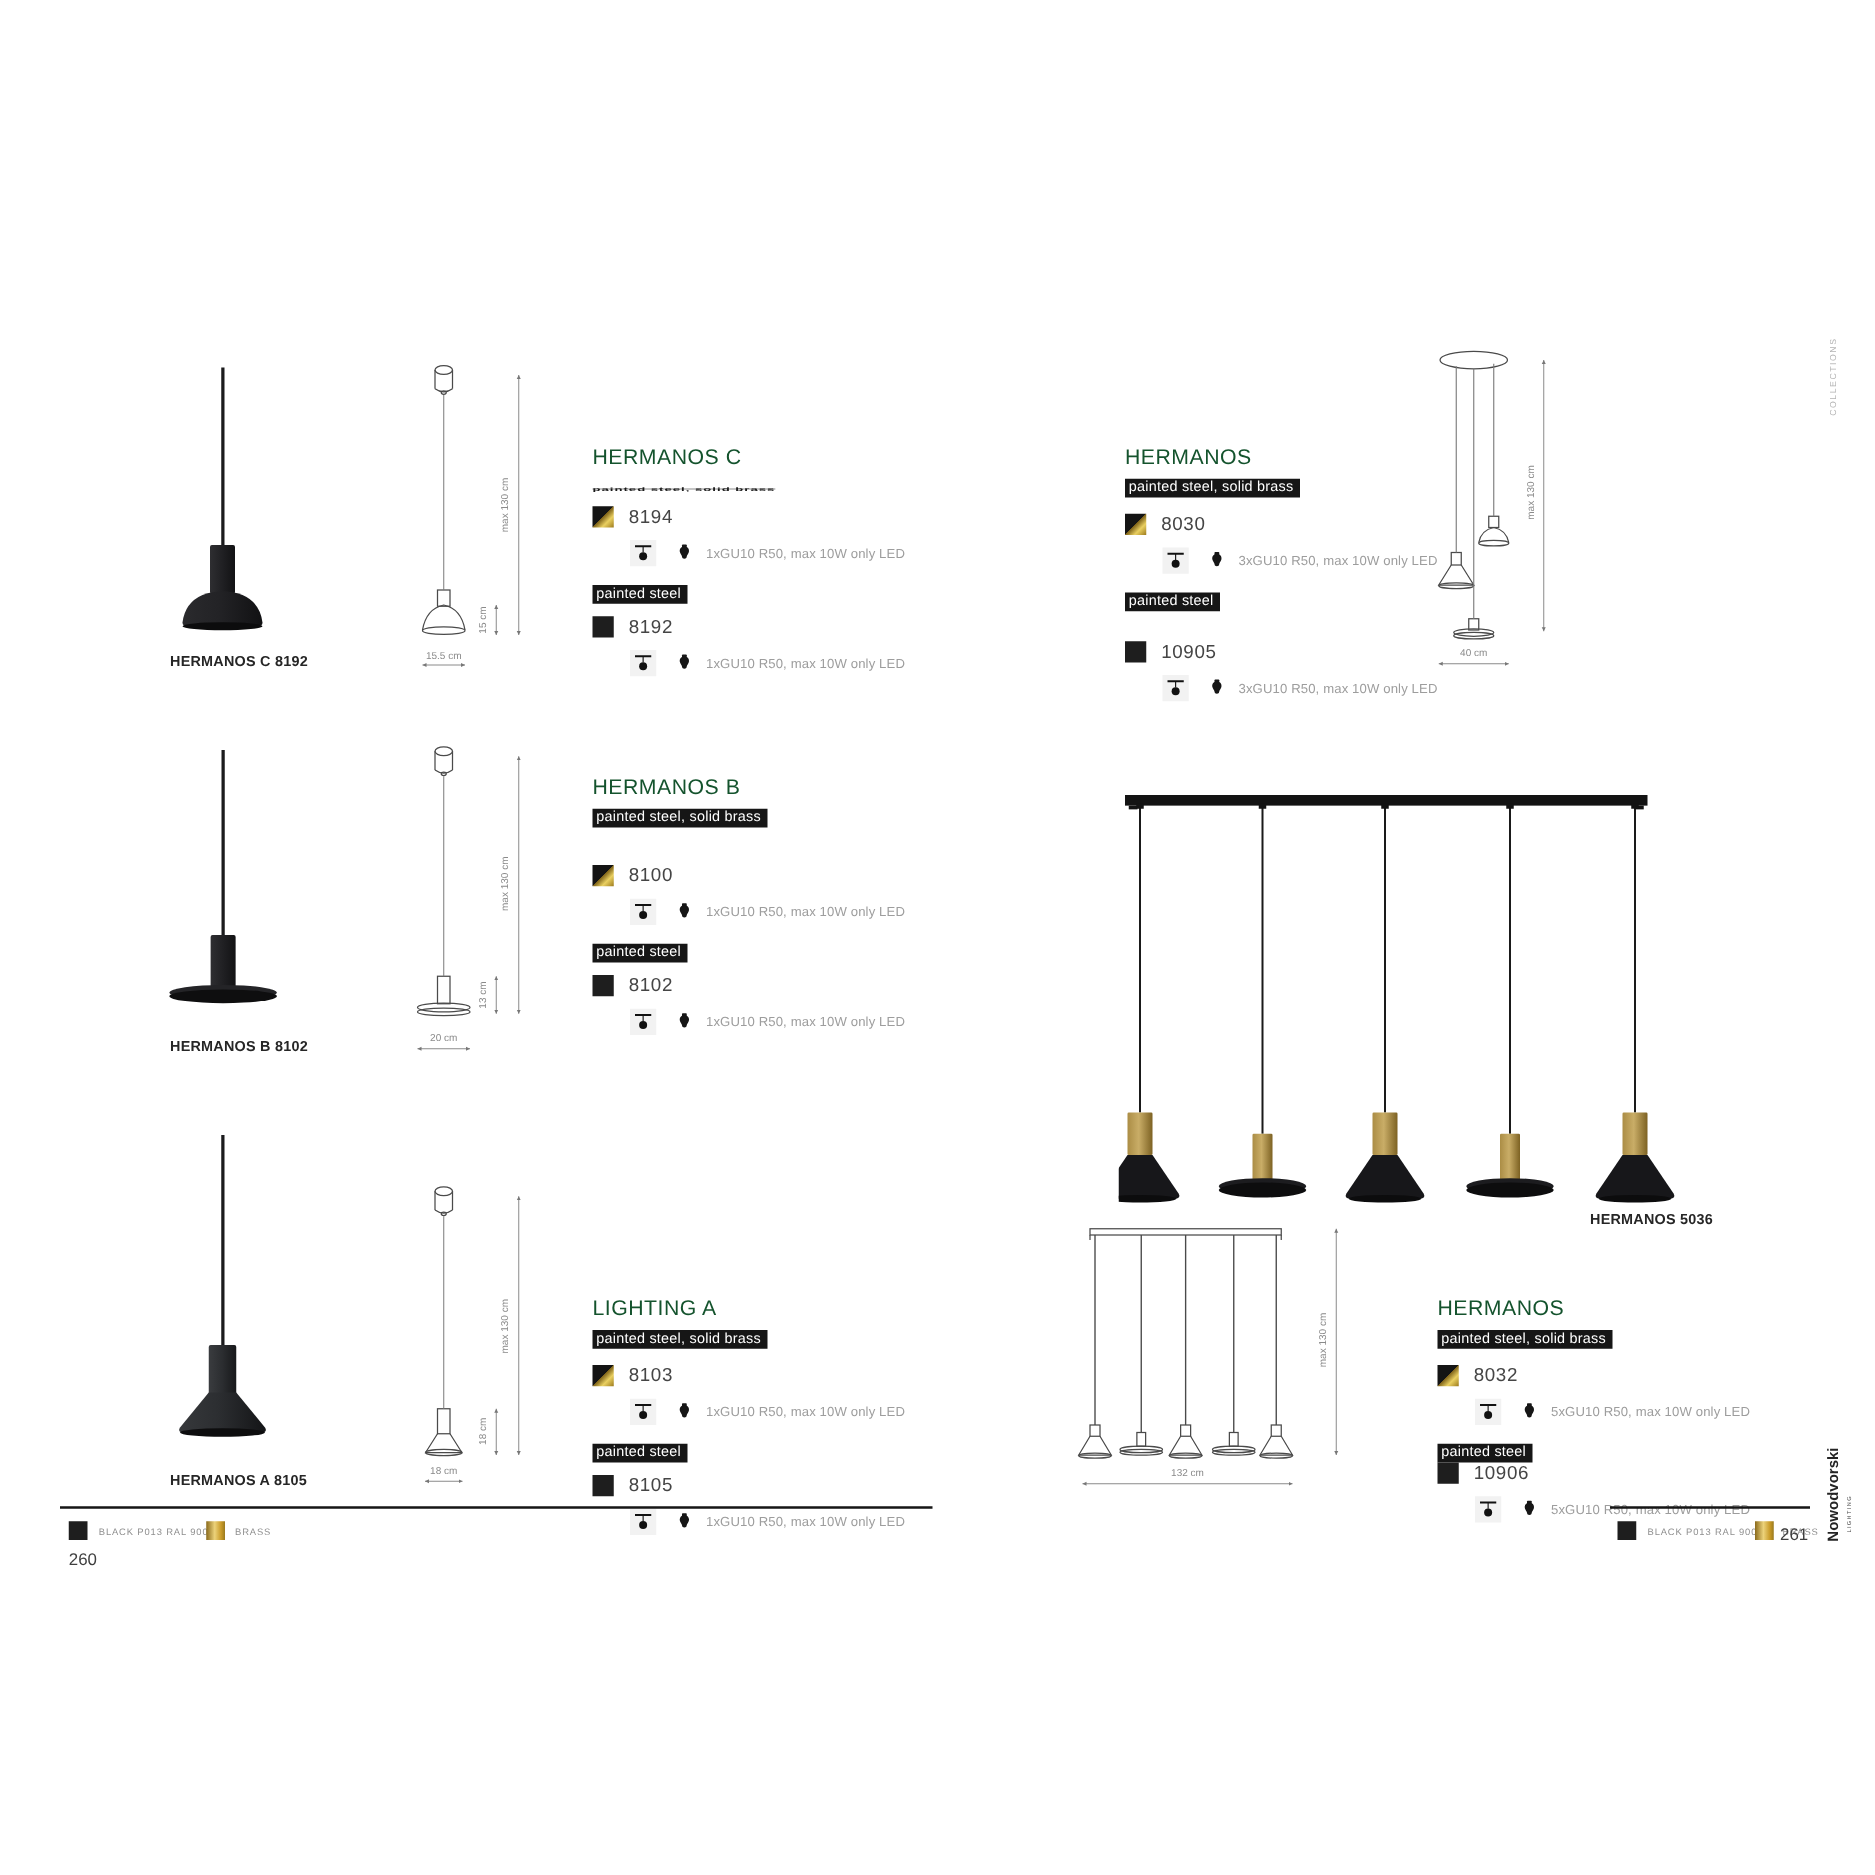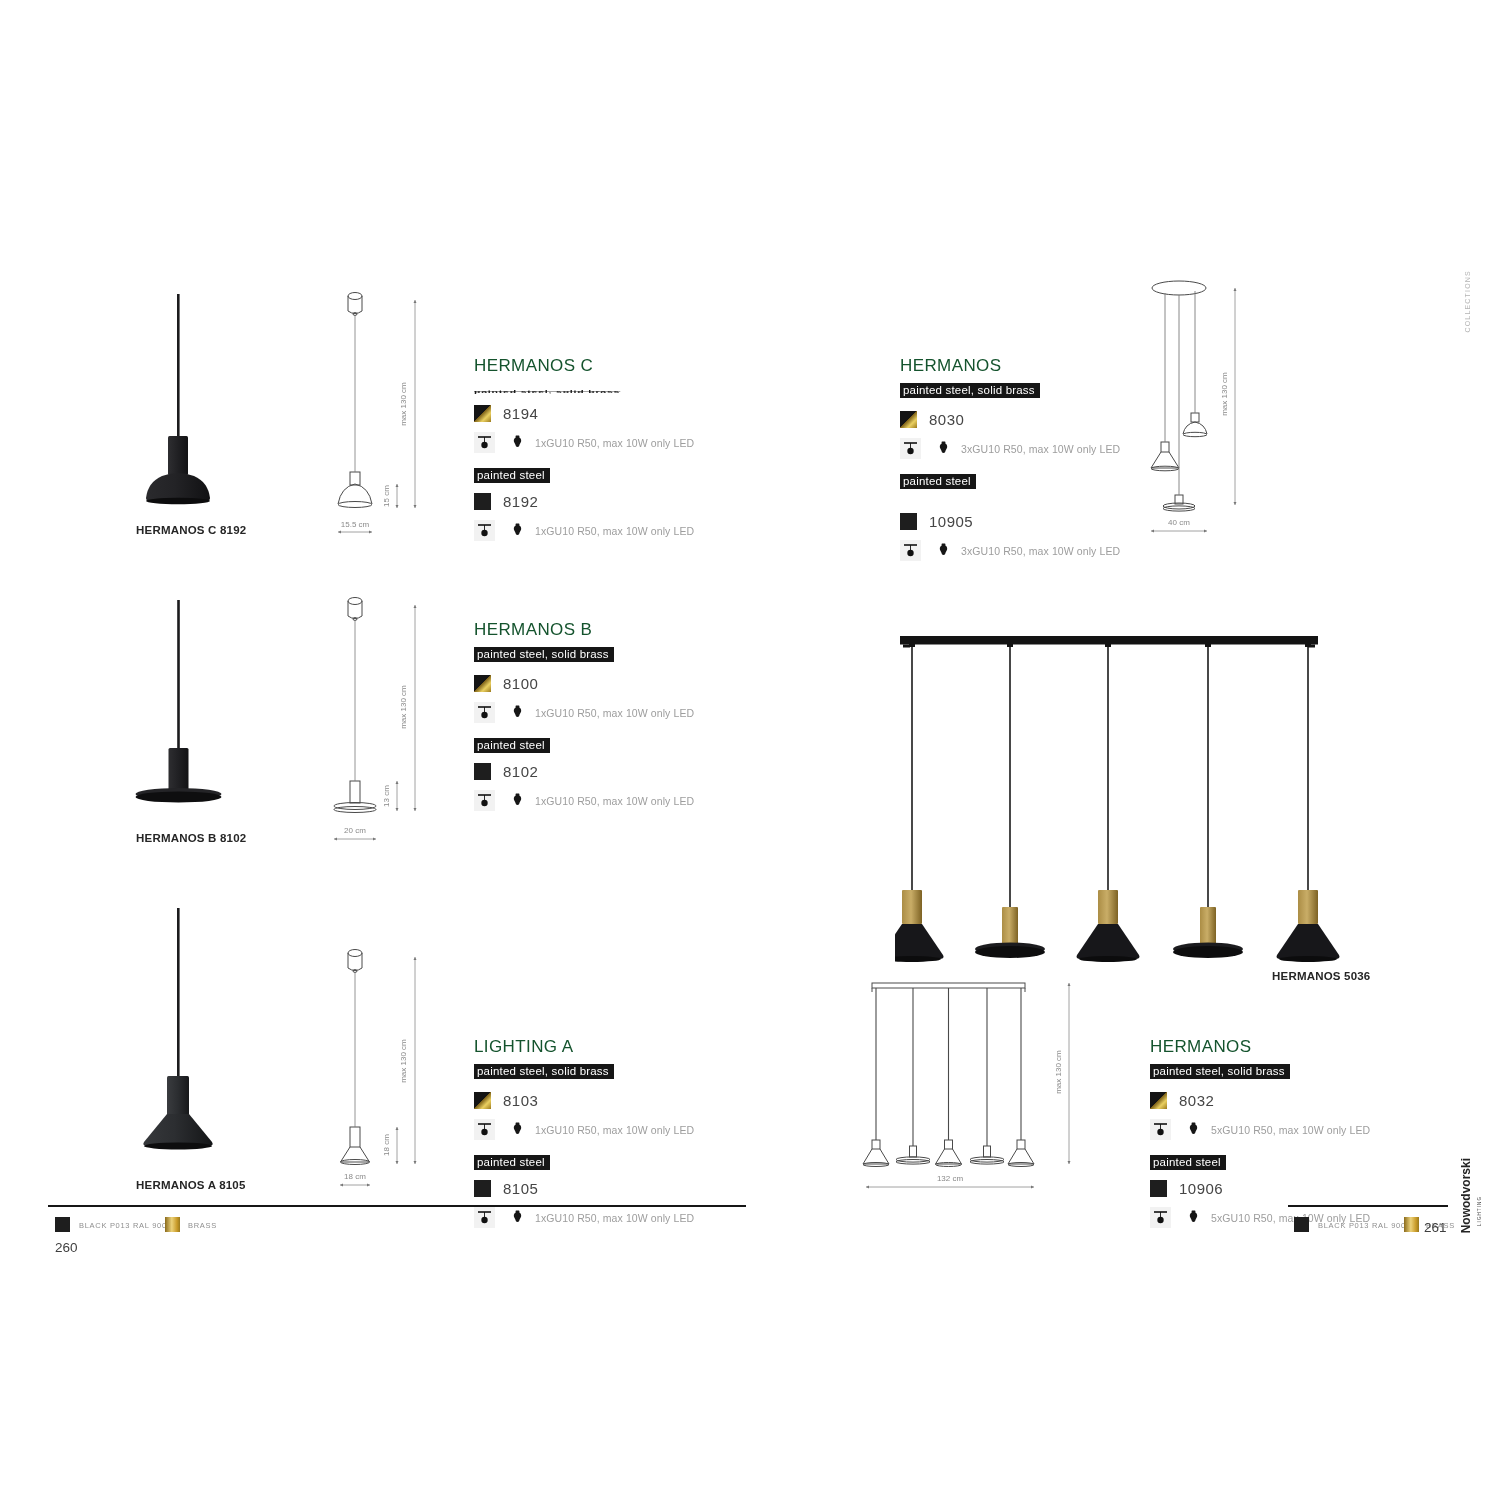--- a/index.html
+++ b/index.html
@@ -8,21 +8,21 @@
   .abs { position:absolute; }
   .title { font-size:17px; color:#14532d; letter-spacing:0.4px; }
   .mat-label { display:inline-block; background:#161616; color:#ffffff; font-size:11.5px; padding:1px 5px 2px 3px; letter-spacing:0.2px; }
   .material-glitch { display:inline-block; transform:scaleY(0.40); transform-origin:center top; font-size:10.5px;
             font-weight:bold; letter-spacing:0.8px; color:#1a1a1a; text-decoration:line-through; white-space:nowrap; }
   .code-row { display:flex; align-items:center; gap:12px; }
   .swatch { width:17px; height:17px; flex:0 0 auto; }
   .swatch.brass { background:linear-gradient(135deg,#141414 0 49%,#7a5e16 49%,#ead061 72%,#9c7a1c 100%); }
   .swatch.black { background:#1e1e1e; }
   .code { font-size:15px; color:#454545; letter-spacing:0.5px; }
-  .spec-row { display:flex; align-items:center; }
+  .spec-row { display:flex; align-items:center;justify-content:flex-end; }
   .mount-icon { width:21px; height:21px; background:#f2f2f2; display:flex; align-items:center; justify-content:center; flex:0 0 auto; }
   .bulb-icon { margin-left:17px; display:flex; align-items:center; flex:0 0 auto; }
   .spec-text { margin-left:12px; font-size:10.5px; color:#9d9d9d; letter-spacing:0.1px; white-space:nowrap; }
   .caption { font-size:11.5px; font-weight:bold; color:#262626; letter-spacing:0.2px; white-space:nowrap; }
   .rule { background:#161616; height:2px; }
   .footer-label { font-size:7.5px; color:#8f8f8f; letter-spacing:0.7px; white-space:nowrap; }
   .fswatch { width:15px; height:15px; }
   .fswatch.black { background:#1e1e1e; }
   .fswatch.brass { background:linear-gradient(90deg,#8a6a1c,#ecd27a 45%,#c89a28 80%,#9a7a1e); }
   .pagenum { font-size:13.5px; color:#3f3f3f; }
@@ -167,21 +167,21 @@
       <line x1="83" y1="12" x2="83" y2="218" marker-start="url(#dimarrow)" marker-end="url(#dimarrow)"></line>
     </g>
     <text class="dim-label" x="23" y="240" text-anchor="middle">20 cm</text>
     <text class="dim-label" transform="rotate(-90 57 203)" x="57" y="203" text-anchor="middle">13 cm</text>
     <text class="dim-label" transform="rotate(-90 74 114)" x="74" y="114" text-anchor="middle">max 130 cm</text>
   </svg>
 
   <div class="abs" style="left:474px; top:620px; width:250px">
     <div class="title">HERMANOS B</div>
     <div style="margin-top:4px"><span class="mat-label">painted steel, solid brass</span></div>
-    <div class="code-row" style="margin-top:13px">
+    <div class="code-row" style="margin-top:30px">
       <span class="swatch brass"></span>
       <span class="code">8100</span>
     </div>
     <div class="spec-row" style="margin-top:10px">
       <span class="mount-icon">
         <svg width="21" height="21" viewBox="0 0 21 21">
             <line x1="4" y1="5" x2="17" y2="5" stroke="#111" stroke-width="1.6"></line>
             <line x1="10.5" y1="5" x2="10.5" y2="10" stroke="#111" stroke-width="0.9"></line>
             <circle cx="10.5" cy="13" r="3.2" fill="#111"></circle>
           </svg>
@@ -488,21 +488,21 @@
       </span>
       <span class="bulb-icon">
         <svg width="11" height="15" viewBox="0 0 11 15">
             <rect x="3.6" y="0.5" width="3.8" height="3" rx="0.6" fill="#161616"></rect>
             <path d="M5.5 2.2 C2.6 2.2 1.4 4.4 1.9 6.6 C2.3 8.2 3.4 8.9 3.7 10.6 C3.8 11.4 4.3 12 5.5 12 C6.7 12 7.2 11.4 7.3 10.6 C7.6 8.9 8.7 8.2 9.1 6.6 C9.6 4.4 8.4 2.2 5.5 2.2 Z" fill="#161616"></path>
           </svg>
       </span>
       <span class="spec-text">5xGU10 R50, max 10W only LED</span>
     </div>
     <div style="margin-top:12px"><span class="mat-label">painted steel</span></div>
-    <div class="code-row" style="margin-top:10px">
+    <div class="code-row" style="">
       <span class="swatch black"></span>
       <span class="code">10906</span>
     </div>
     <div class="spec-row" style="margin-top:10px">
       <span class="mount-icon">
         <svg width="21" height="21" viewBox="0 0 21 21">
             <line x1="4" y1="5" x2="17" y2="5" stroke="#111" stroke-width="1.6"></line>
             <line x1="10.5" y1="5" x2="10.5" y2="10" stroke="#111" stroke-width="0.9"></line>
             <circle cx="10.5" cy="13" r="3.2" fill="#111"></circle>
           </svg>

